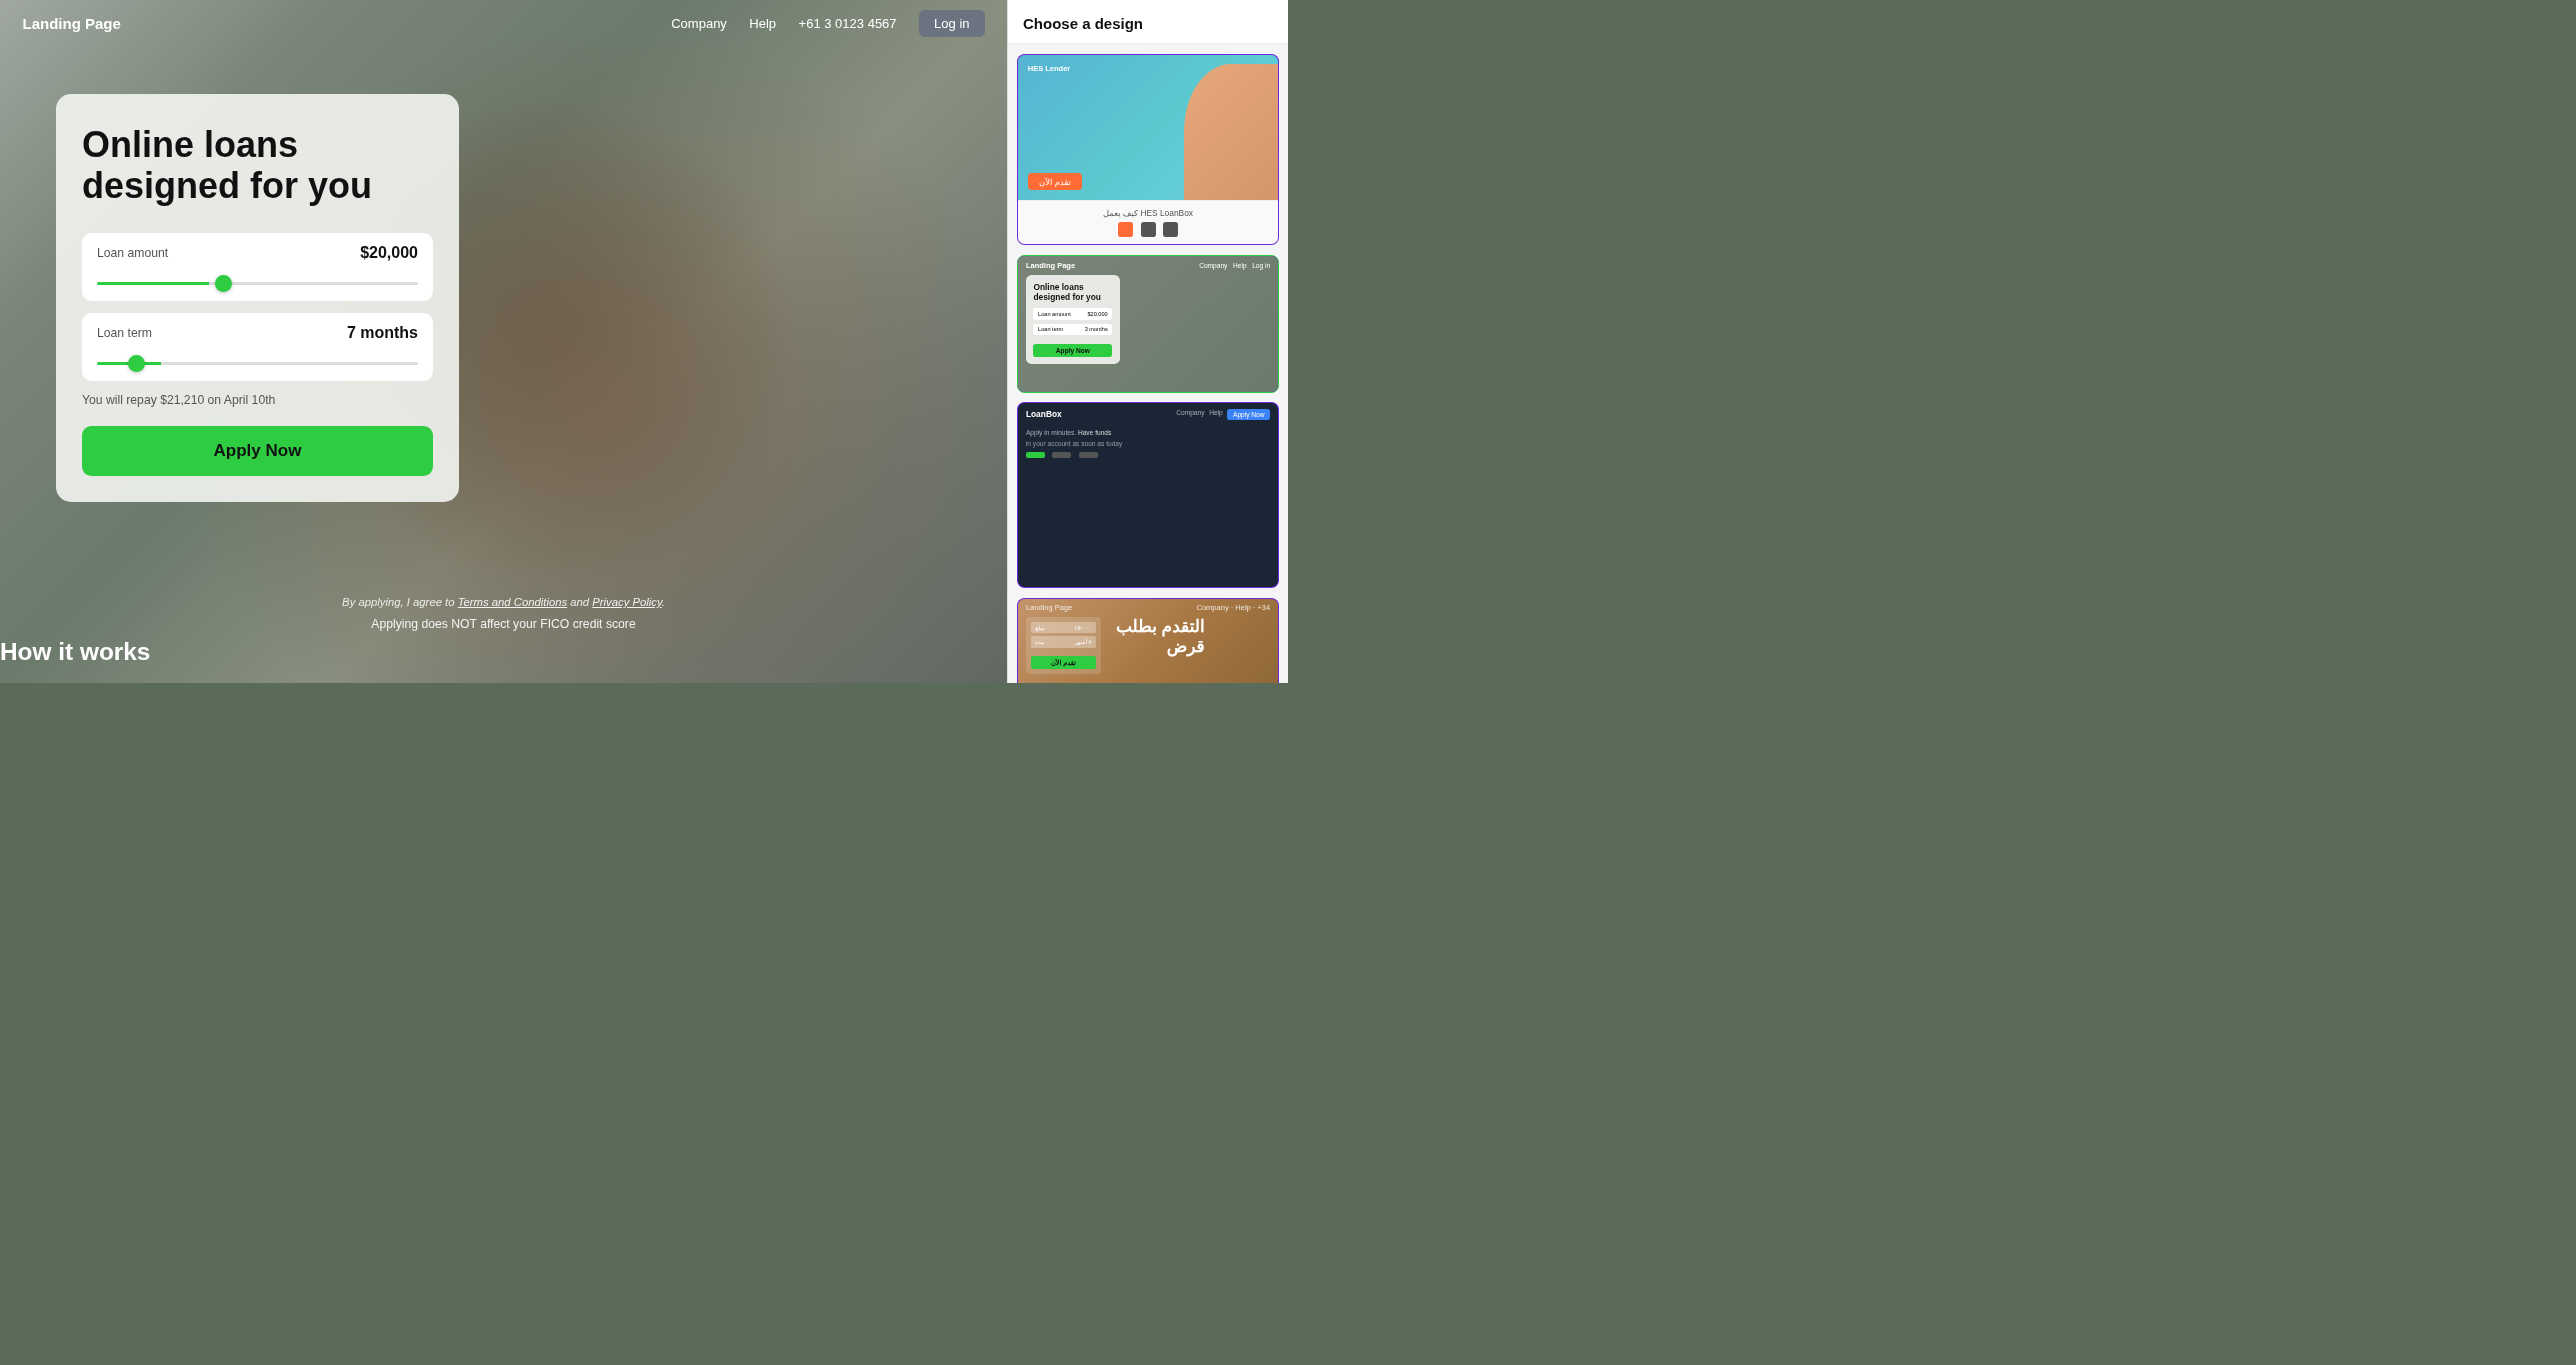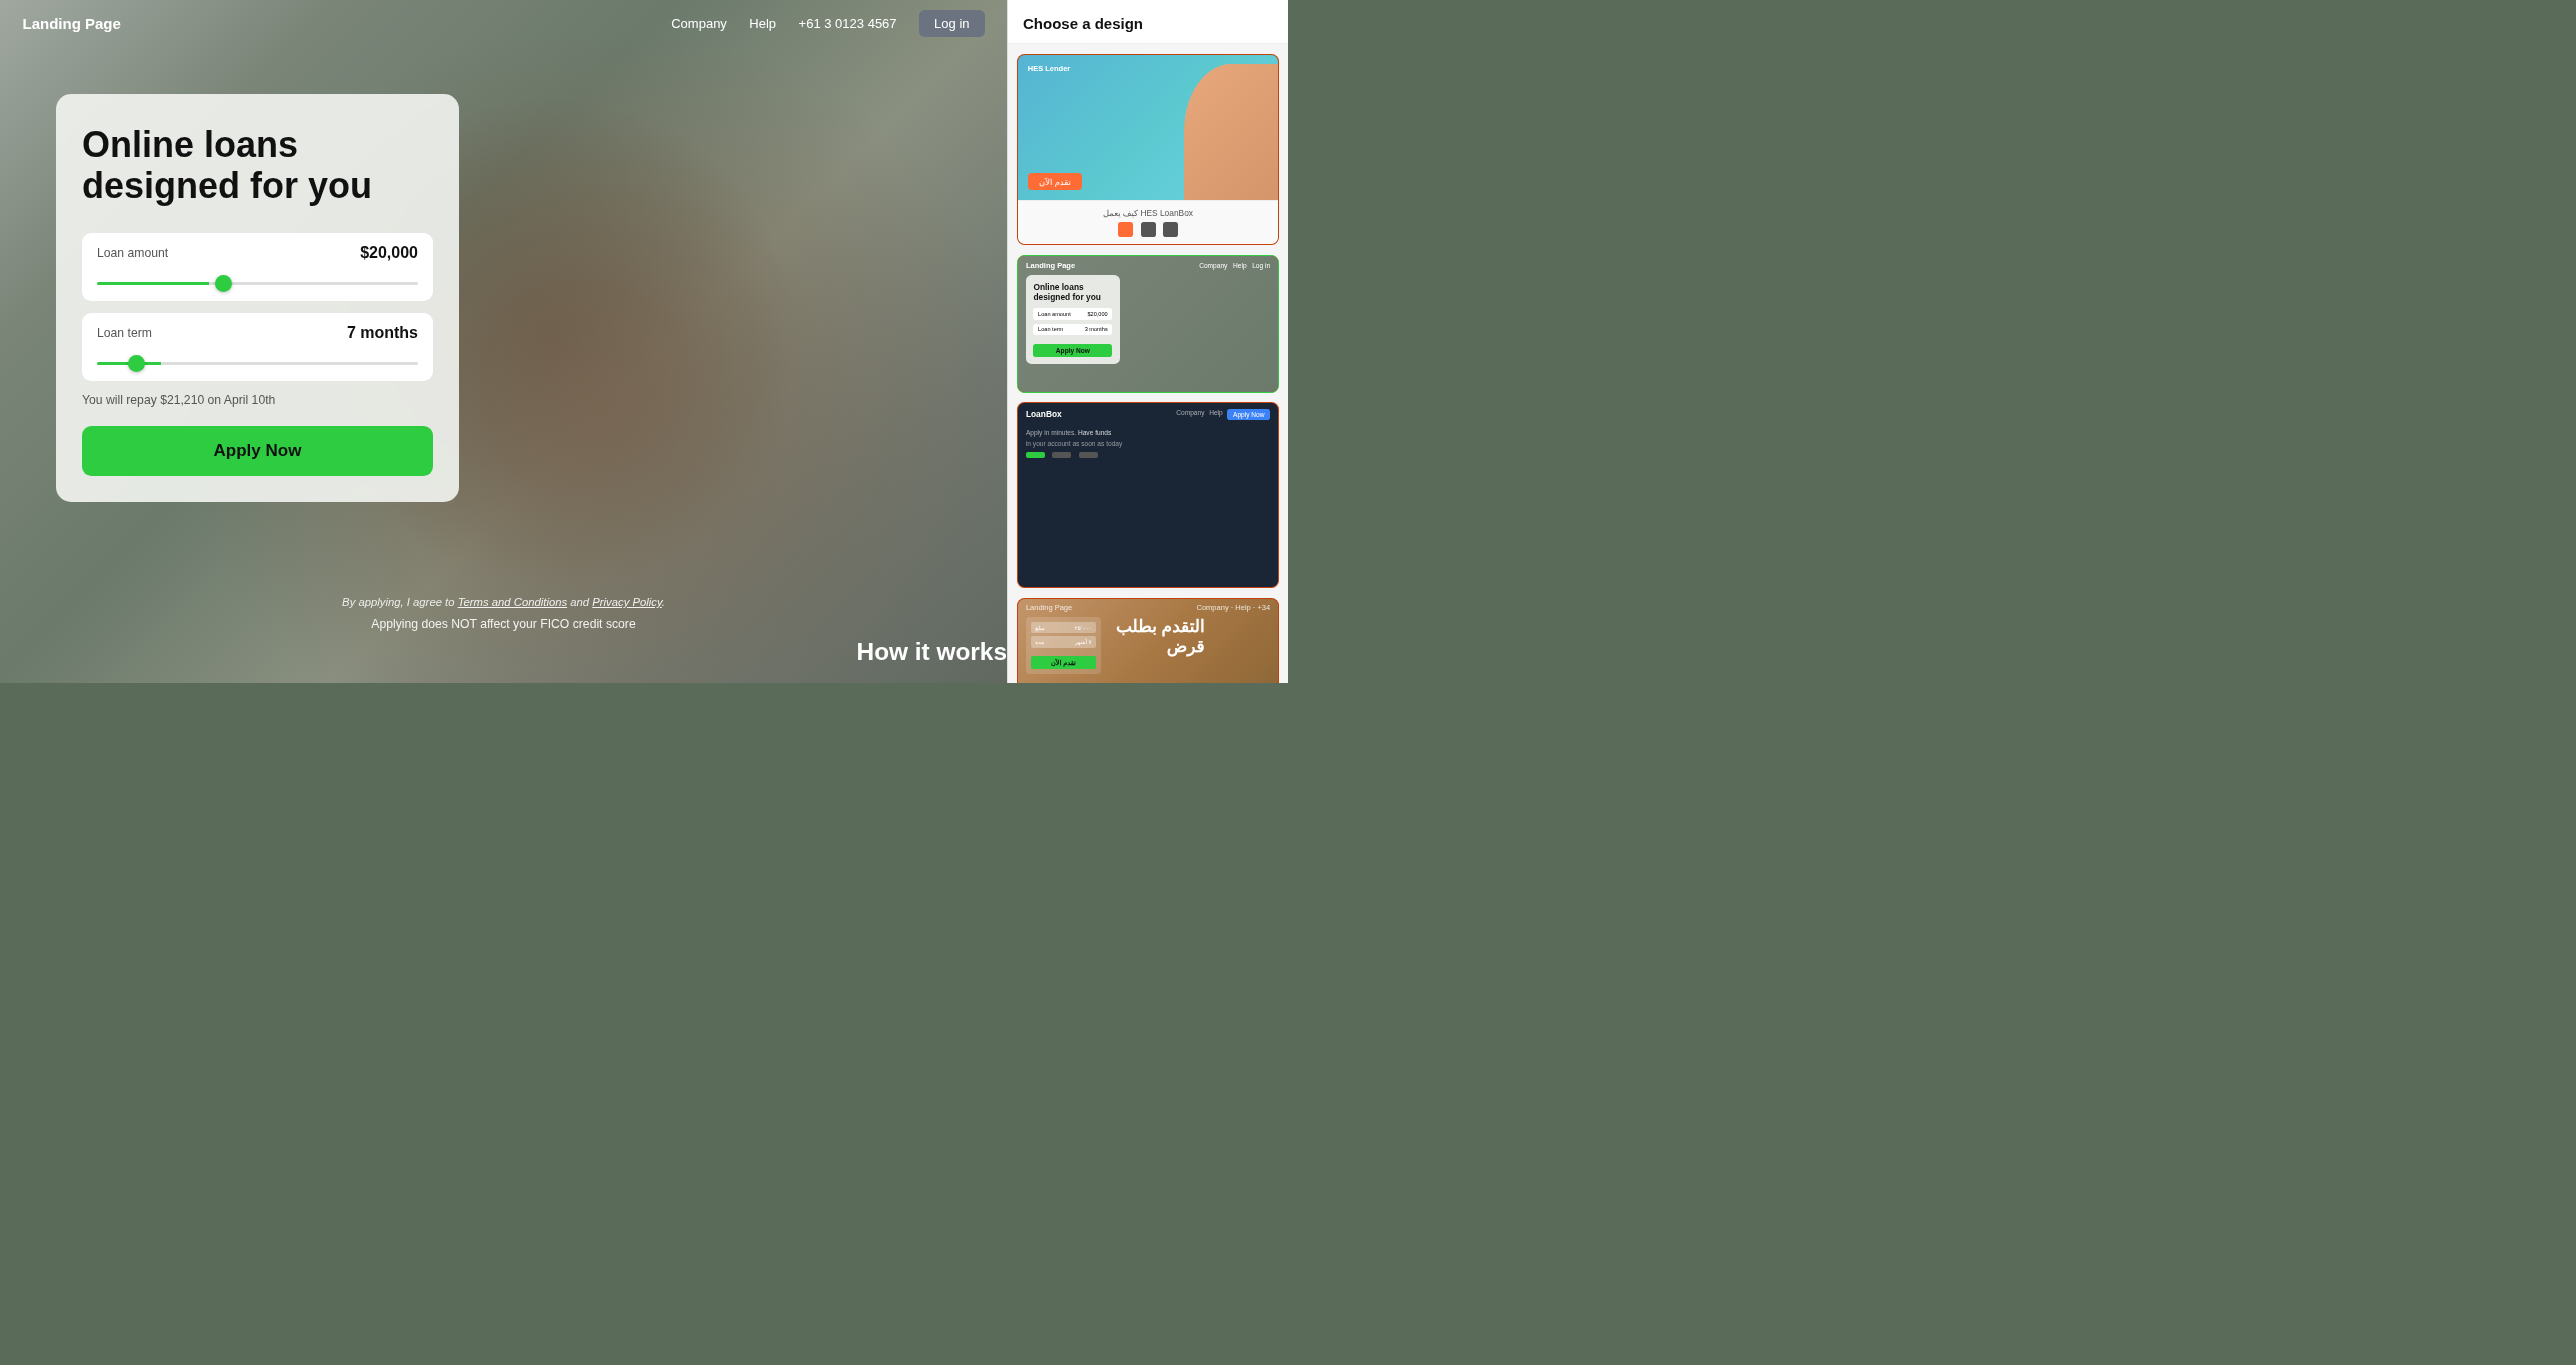--- a/index.html
+++ b/index.html
@@ -167,21 +167,21 @@
       text-align: center;
       font-size: 12.2px;
       color: rgba(255,255,255,0.9);
     }
 
     
     .how-it-works {
       position: absolute;
       bottom: 17px;
       left: 0; right: 0;
-      text-align: right;
+      text-align: left;
       font-size: 24.4px;
       font-weight: 800;
       color: white;
     }
 
     
     .design-panel {
       width: 281px;
       background: #f5f5f5;
       border-left: 0.9px solid #ddd;
@@ -202,21 +202,21 @@
     .design-options {
       flex: 1;
       overflow-y: auto;
       padding: 9.4px;
       display: flex;
       flex-direction: column;
       gap: 9.4px;
     }
 
     .design-card {
-      background: #c2410c;
+      background: #6d28d9;
       border-radius: 7.5px;
       overflow: hidden;
       cursor: pointer;
       border: 1.9px solid transparent;
       flex-shrink: 0;
     }
 
     .design-card.active {
       border-color: #2ecc40;
     }

